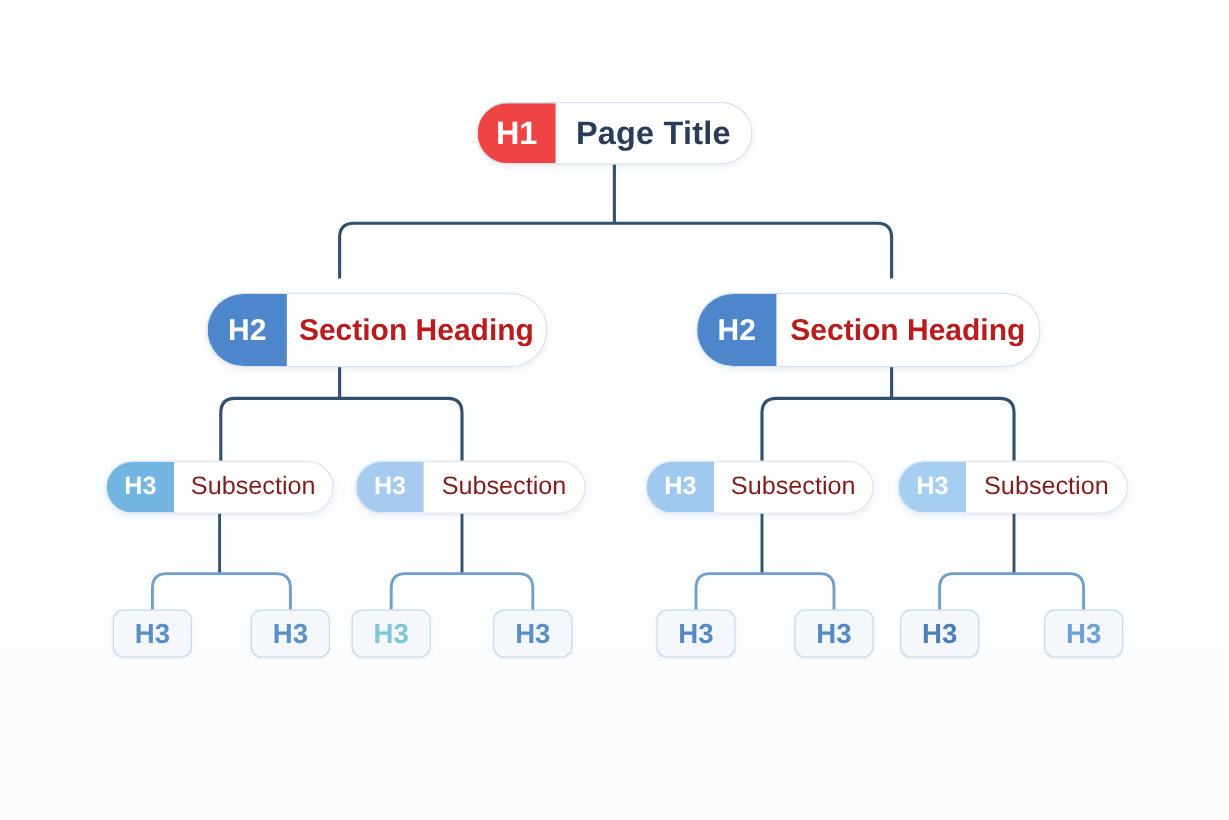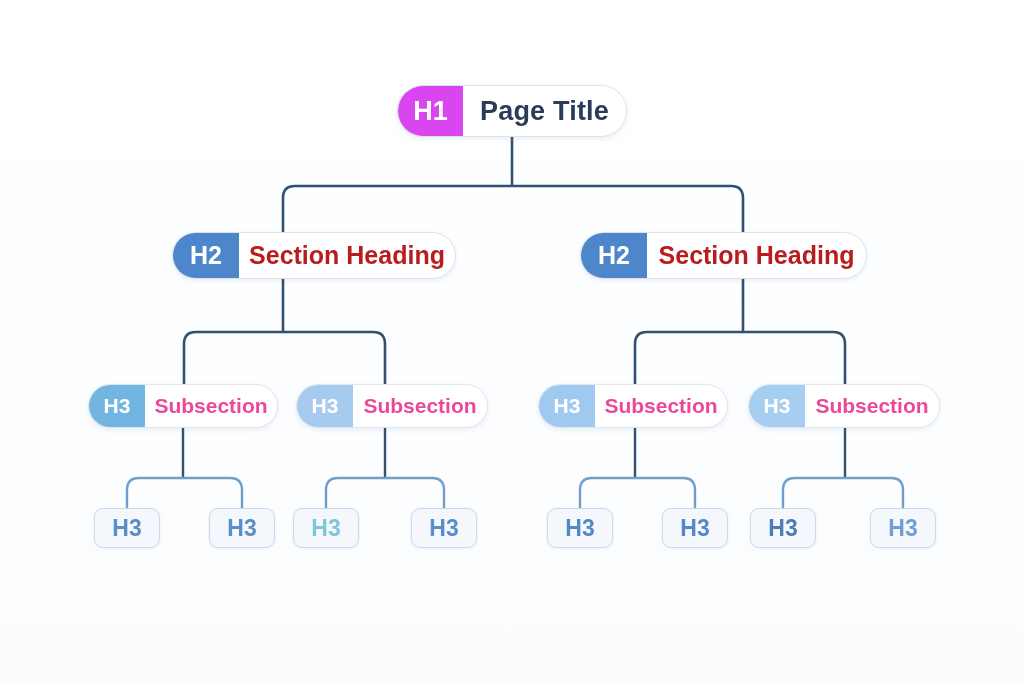--- a/index.html
+++ b/index.html
@@ -23,29 +23,29 @@
   }
   .pill .pill-label{
     display:flex;align-items:center;justify-content:center;
     flex:1 1 auto;white-space:nowrap;padding:0 0;
   }
 
   .node-h1{left:397px;top:85px;width:230px;height:52px;}
   .node-h1 .badge{width:65px;font-size:27px;}
   .node-h1 .pill-label{font-size:27px;font-weight:bold;color:#2b3c59;letter-spacing:0.2px;}
 
-  .node-h2{top:232px;height:47px;}
+  .node-h2{top:244px;height:62px;}
   .node-h2 .badge{width:66px;font-size:25px;}
   .node-h2 .pill-label{font-size:25px;font-weight:600;color:#b91c1c;}
   .node-h2-1{left:172px;width:284px;}
   .node-h2-2{left:580px;width:287px;}
 
   .node-sub{top:384px;height:44px;border-color:#dde7f2;}
   .node-sub .badge{width:56px;font-size:21px;}
-  .node-sub .pill-label{font-size:21px;font-weight:700;color:#ec4899;}
+  .node-sub .pill-label{font-size:21px;font-weight:400;color:#7f1d1d;}
   .node-sub-1{left:88px;width:190px;}
   .node-sub-2{left:296px;width:192px;}
   .node-sub-3{left:538px;width:190px;}
   .node-sub-4{left:748px;width:192px;}
 
   
   .leaf{
     position:absolute;top:508px;width:66px;height:40px;
     display:flex;align-items:center;justify-content:center;
     background:#f4f8fc;border:1.5px solid #c8daea;border-radius:9px;
@@ -73,21 +73,21 @@
     <path d="M635 428 L635 478" fill="none" stroke-width="2.4" stroke="#33506f"></path>
     <path d="M845 428 L845 478" fill="none" stroke-width="2.4" stroke="#33506f"></path>
 
     <path d="M127 508 L127 490 Q127 478 139 478 L230 478 Q242 478 242 490 L242 508" fill="none" stroke-width="2.4" stroke="#6f9fca"></path>
     <path d="M326 508 L326 490 Q326 478 338 478 L432 478 Q444 478 444 490 L444 508" fill="none" stroke-width="2.4" stroke="#6f9fca"></path>
     <path d="M580 508 L580 490 Q580 478 592 478 L683 478 Q695 478 695 490 L695 508" fill="none" stroke-width="2.4" stroke="#6f9fca"></path>
     <path d="M783 508 L783 490 Q783 478 795 478 L891 478 Q903 478 903 490 L903 508" fill="none" stroke-width="2.4" stroke="#6f9fca"></path>
   </svg>
 
   <div class="pill node-h1">
-    <span class="badge" style="background: #d946ef;">H1</span>
+    <span class="badge" style="background: #ef4444;">H1</span>
     <span class="pill-label" style="color: rgb(43, 60, 89);">Page Title</span>
   </div>
 
   <div class="pill node-h2 node-h2-1">
     <span class="badge" style="background: rgb(78, 134, 204);">H2</span>
     <span class="pill-label">Section Heading</span>
   </div>
   <div class="pill node-h2 node-h2-2">
     <span class="badge" style="background: rgb(78, 134, 204);">H2</span>
     <span class="pill-label">Section Heading</span>

